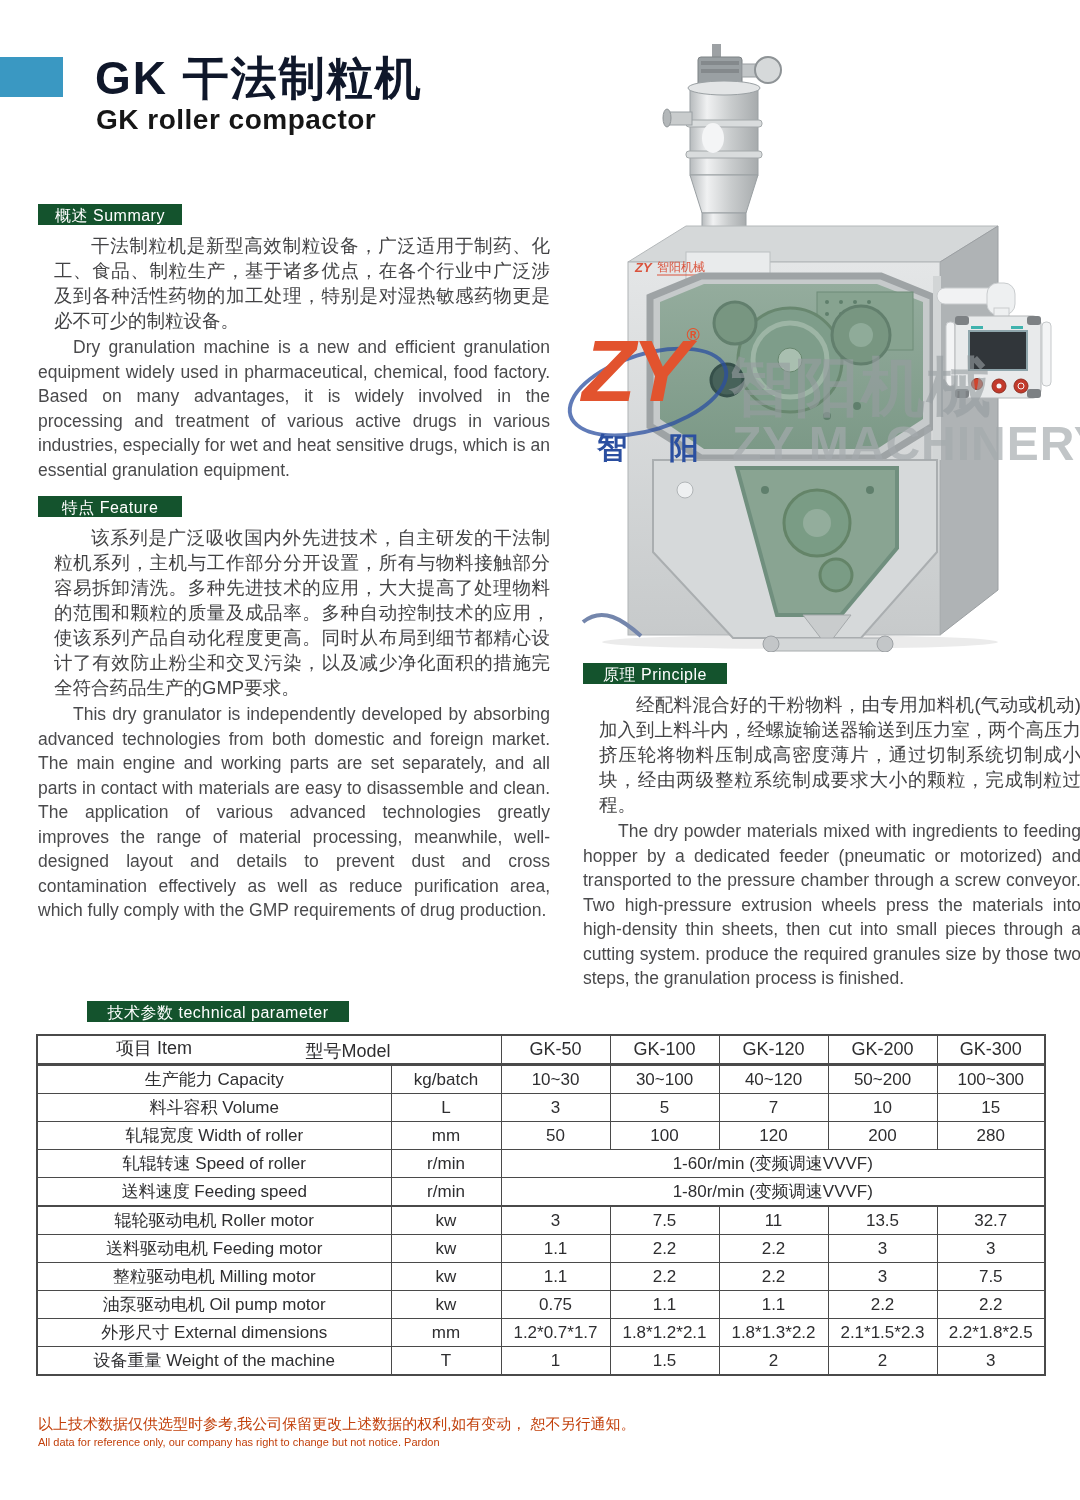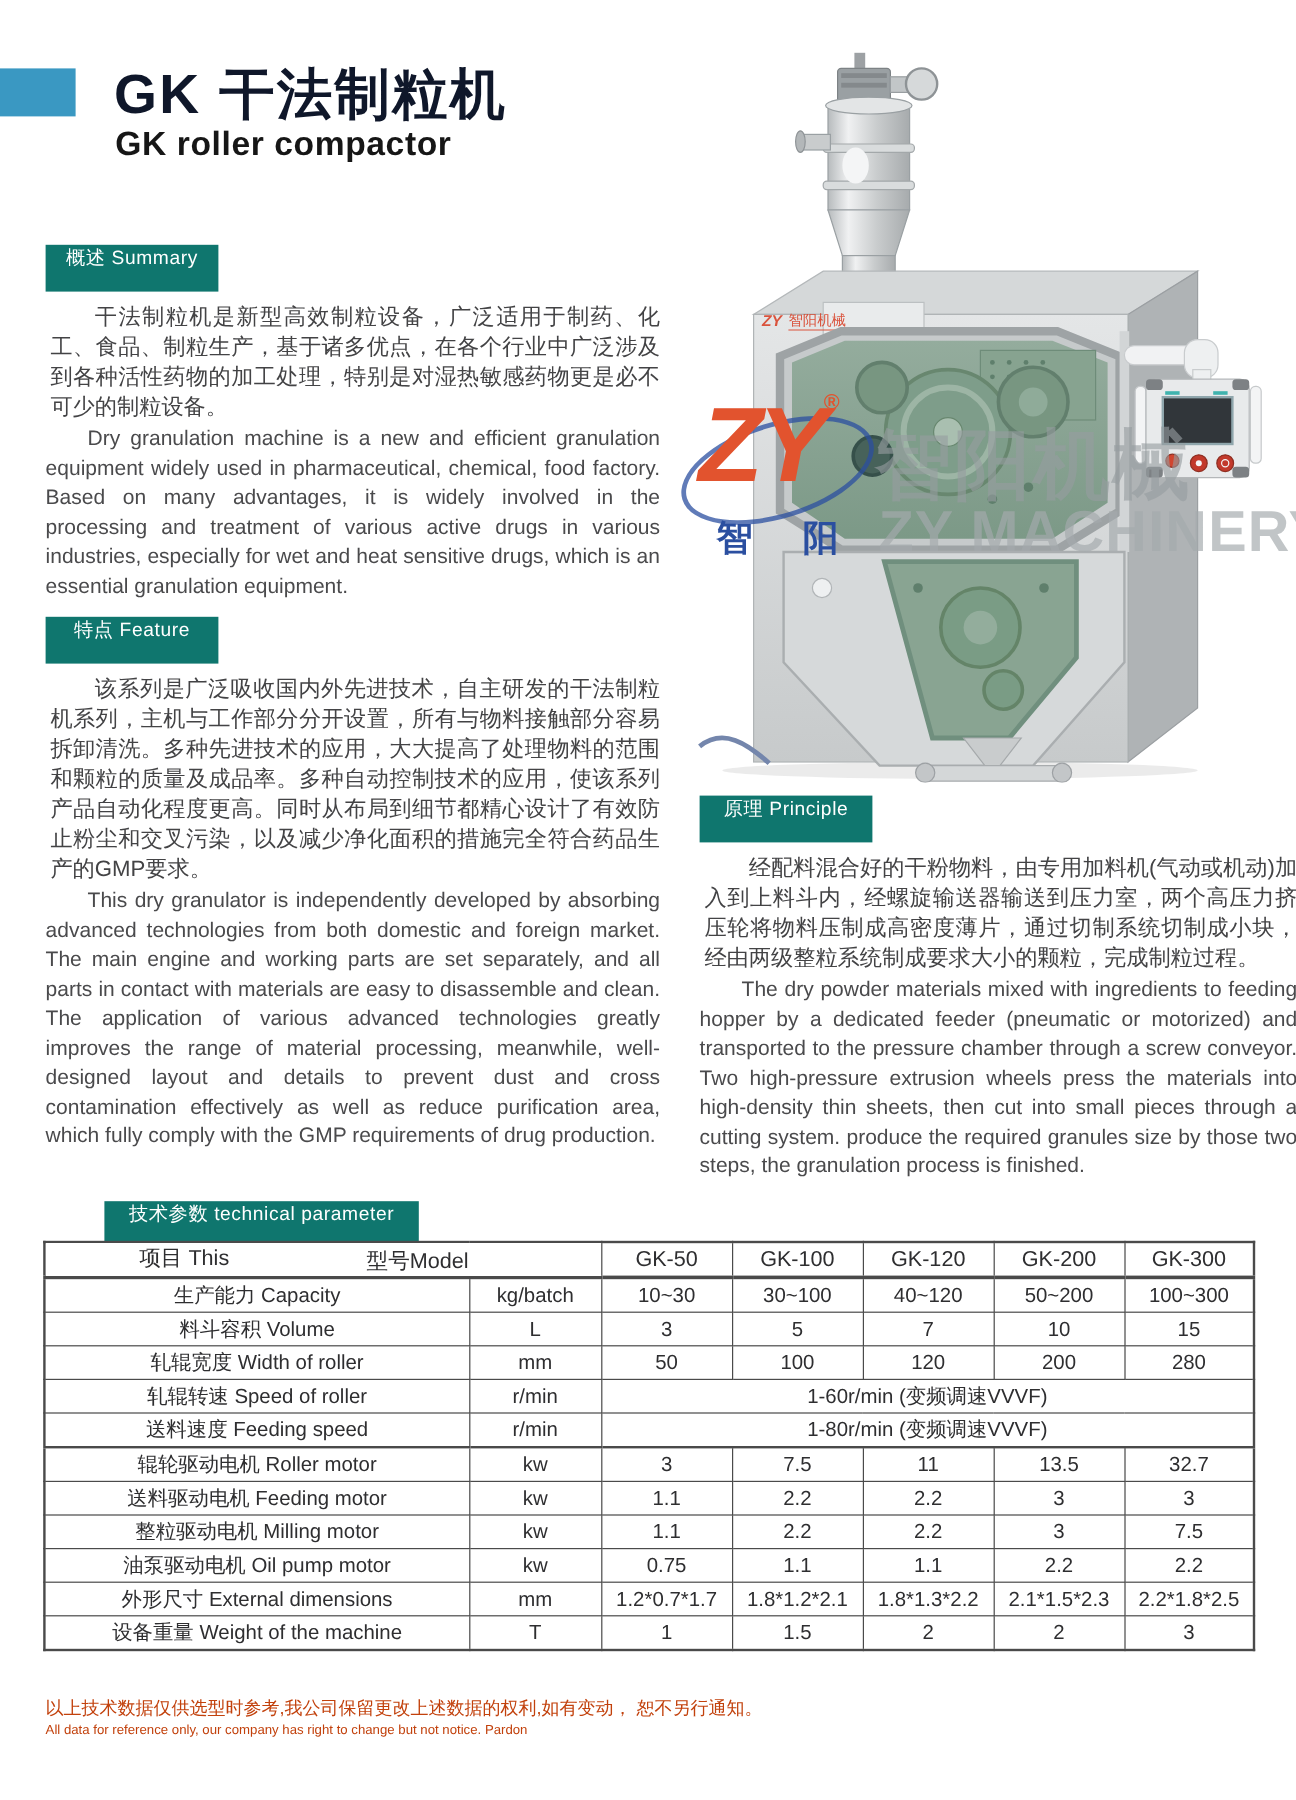--- a/index.html
+++ b/index.html
@@ -6,31 +6,31 @@
   body{
     width:1080px;height:1500px;position:relative;background:#ffffff;
     font-family:"Liberation Sans","DejaVu Sans",sans-serif;
     -webkit-font-smoothing:antialiased;overflow:hidden;
   }
   .accent-square{position:absolute;left:0;top:57px;width:63px;height:40px;background:#3a98c2;}
   .title-cn{position:absolute;left:95px;top:48px;margin:0;font-size:46px;font-weight:bold;color:#0f172a;letter-spacing:2px;}
   .title-en{position:absolute;left:96px;top:104px;margin:0;font-size:28px;font-weight:bold;color:#161616;letter-spacing:0.5px;}
 
   .section-label{
-    display:inline-block;background:#0f766e;color:#ffffff;font-size:16px;
-    height:39px;line-height:23px;text-align:center;letter-spacing:0.5px;
+    display:inline-block;background:#14532d;color:#ffffff;font-size:16px;
+    height:21px;line-height:23px;text-align:center;letter-spacing:0.5px;
   }
   .w-sm{width:144px;}
   .w-lg{width:262px;}
 
   .col-left{position:absolute;left:38px;top:204px;width:512px;}
   .col-right{position:absolute;left:583px;top:663px;width:498px;}
 
   p.cn{
-    margin:8px 0 0 4px;font-size:18.5px;line-height:25px;color:#434345;
+    margin:8px 0 0 16px;font-size:18.5px;line-height:25px;color:#434345;
     text-align:justify;text-indent:2em;
   }
   p.en{
     margin:2px 0 0 0;font-size:17.5px;line-height:24.5px;color:#4a4a4c;
     text-align:justify;text-indent:2em;
   }
   .feature-label{margin-top:14px;}
 
   
   .machine{position:absolute;left:565px;top:20px;width:515px;height:632px;}
@@ -251,21 +251,21 @@
     <col style="width:109px">
       <col style="width:109px">
       <col style="width:109px">
     <col style="width:109px">
       <col style="width:108px">
   </colgroup>
   <tbody>
   <tr class="header-row">
     <td class="corner" colspan="2">
       <span class="corner-top">型号Model</span>
-      <span class="corner-bottom">项目 This</span>
+      <span class="corner-bottom">项目 Item</span>
     </td>
     <td class="model-h">GK-50</td>
     <td class="model-h">GK-100</td>
     <td class="model-h">GK-120</td>
     <td class="model-h">GK-200</td>
     <td class="model-h">GK-300</td>
   </tr>
   <tr>
     <td class="item">生产能力 Capacity</td>
     <td>kg/batch</td>

